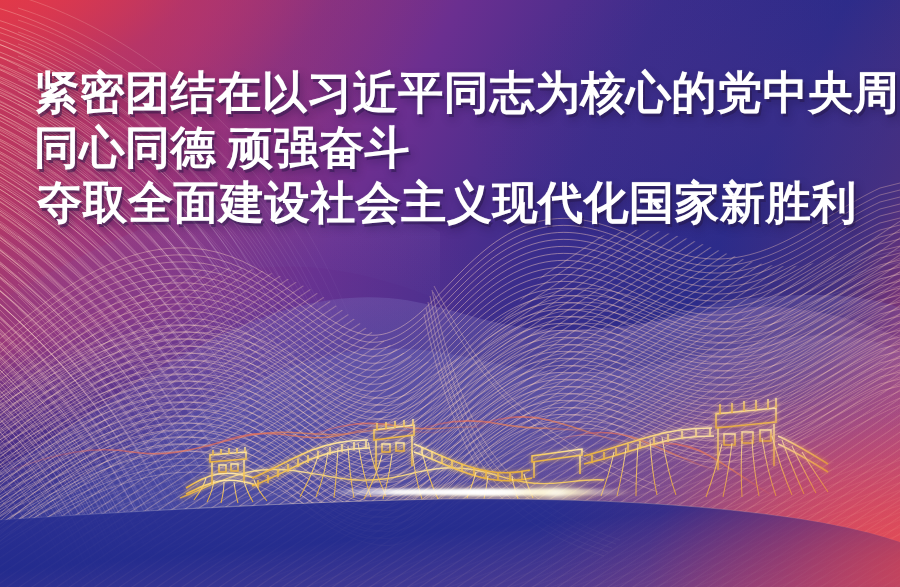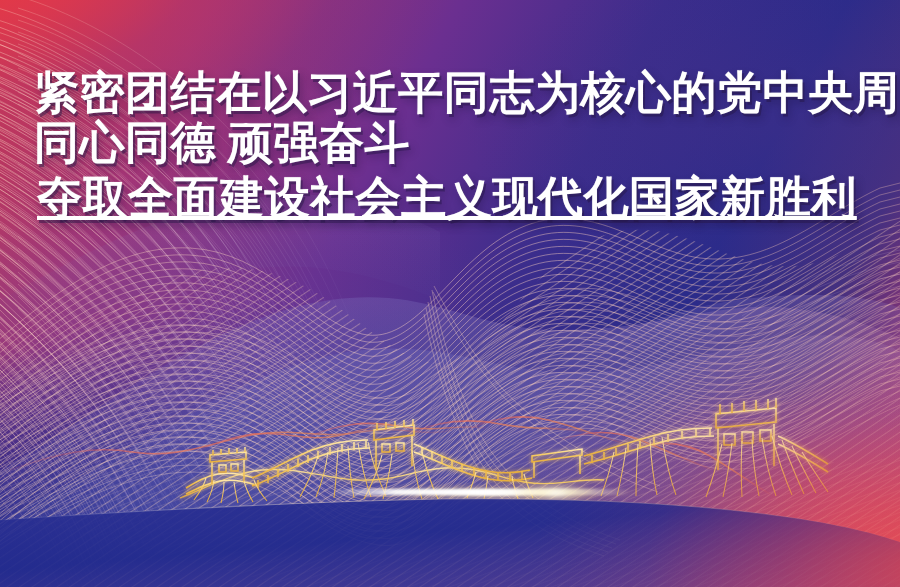--- a/index.html
+++ b/index.html
@@ -36,22 +36,22 @@
   }
   .hl{
     color:#ffffff;font-weight:bold;white-space:nowrap;
     letter-spacing:0.012em;
     text-shadow:
       2px 3px 0 rgba(36,22,70,0.46),
       3px 5px 9px rgba(28,16,60,0.40),
       0 0 1px rgba(255,255,255,0.65);
   }
   #line1{font-size:45px;line-height:50px;}
-  #line2{font-size:45px;line-height:50px;}
-  #line3{font-size:45px;line-height:50px;margin-top:5px;margin-left:3px;text-decoration:underline;}
+  #line2{font-size:45px;line-height:50px;margin-top:5px;}
+  #line3{font-size:45px;line-height:50px;margin-top:5px;margin-left:3px;}
   #glow-streak{
     position:absolute;left:268px;top:480px;width:430px;height:26px;z-index:30;
     background:
       radial-gradient(50% 54% at 52% 50%, rgba(255,255,255,0.98) 0%, rgba(255,246,214,0.80) 14%, rgba(255,226,150,0.42) 30%, rgba(255,210,130,0.16) 52%, rgba(255,200,120,0) 74%);
     filter:blur(1.1px);pointer-events:none;
   }
   #glow-core{
     position:absolute;left:330px;top:489px;width:300px;height:6px;z-index:31;
     background:linear-gradient(90deg,rgba(255,255,255,0) 0%,rgba(255,255,255,0.92) 22%,#ffffff 52%,rgba(255,252,235,0.85) 74%,rgba(255,255,255,0) 100%);
     filter:blur(0.9px);pointer-events:none;

